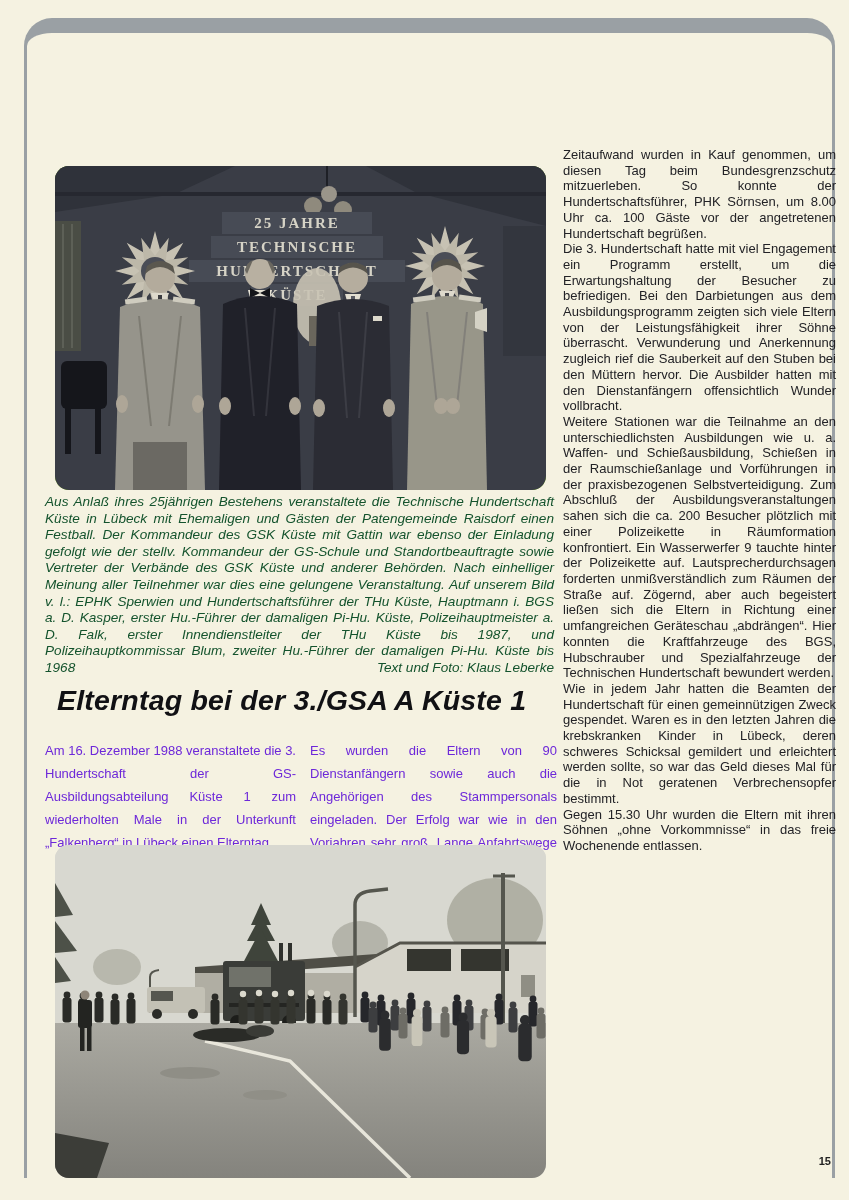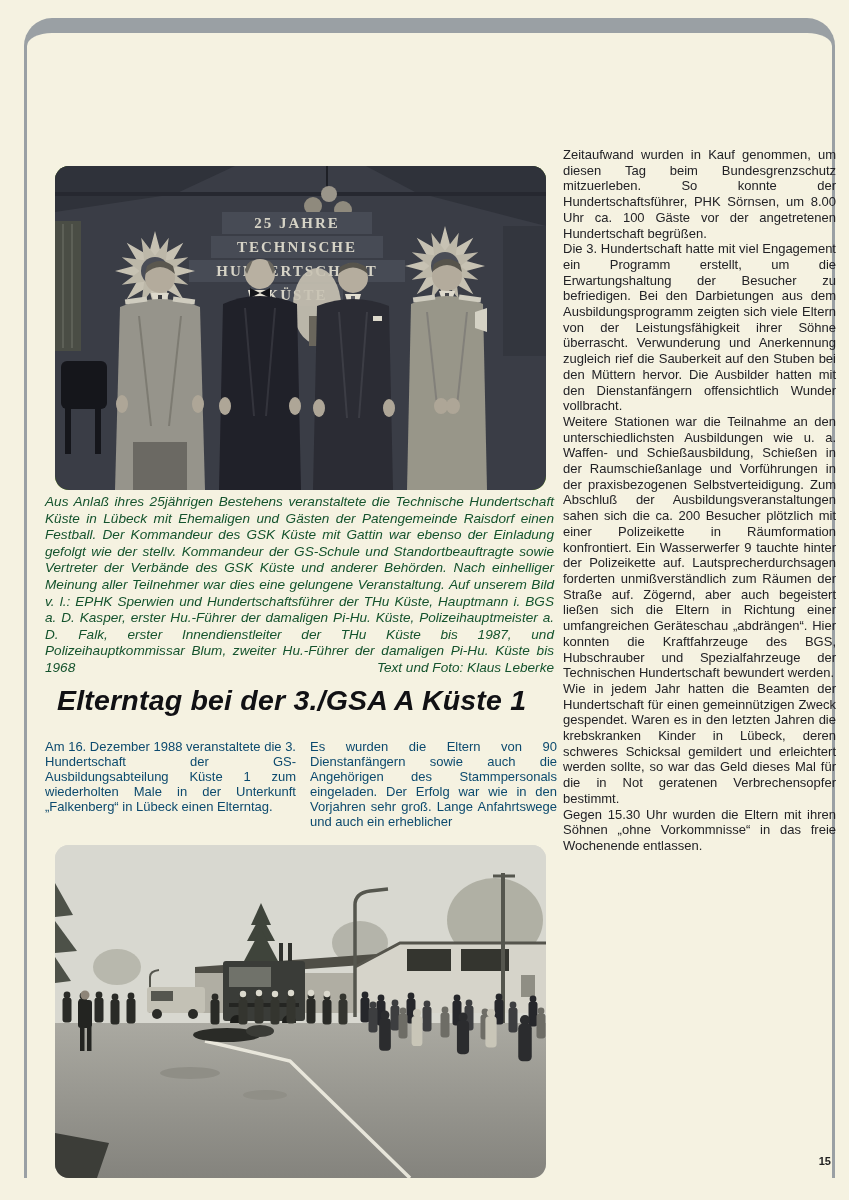--- a/index.html
+++ b/index.html
@@ -31,21 +31,21 @@
     text-align:justify;color:#14532d;
   }
   .caption .credit{float:right;}
   .headline{
     position:absolute;left:45px;top:684px;width:515px;
     font-size:28.5px;font-weight:bold;font-style:italic;
     letter-spacing:.2px;color:#111114;white-space:nowrap;margin-left:12px;
   }
   .intro-col{
     position:absolute;top:739px;
-    font-size:13px;line-height:15px;text-align:justify;color:#0c4a6e;
+    font-size:13px;line-height:23px;text-align:justify;color:#6d28d9;
   }
   .intro-col-1{left:45px;width:251px;}
   .intro-col-2{left:310px;width:247px;}
   .right-col{
     position:absolute;left:563px;top:147px;width:273px;
     font-size:13px;line-height:15.7px;text-align:justify;color:#222226;
   }
   .right-col p{margin:0;}
   .page-number{
     position:absolute;left:793px;top:1155px;width:38px;

